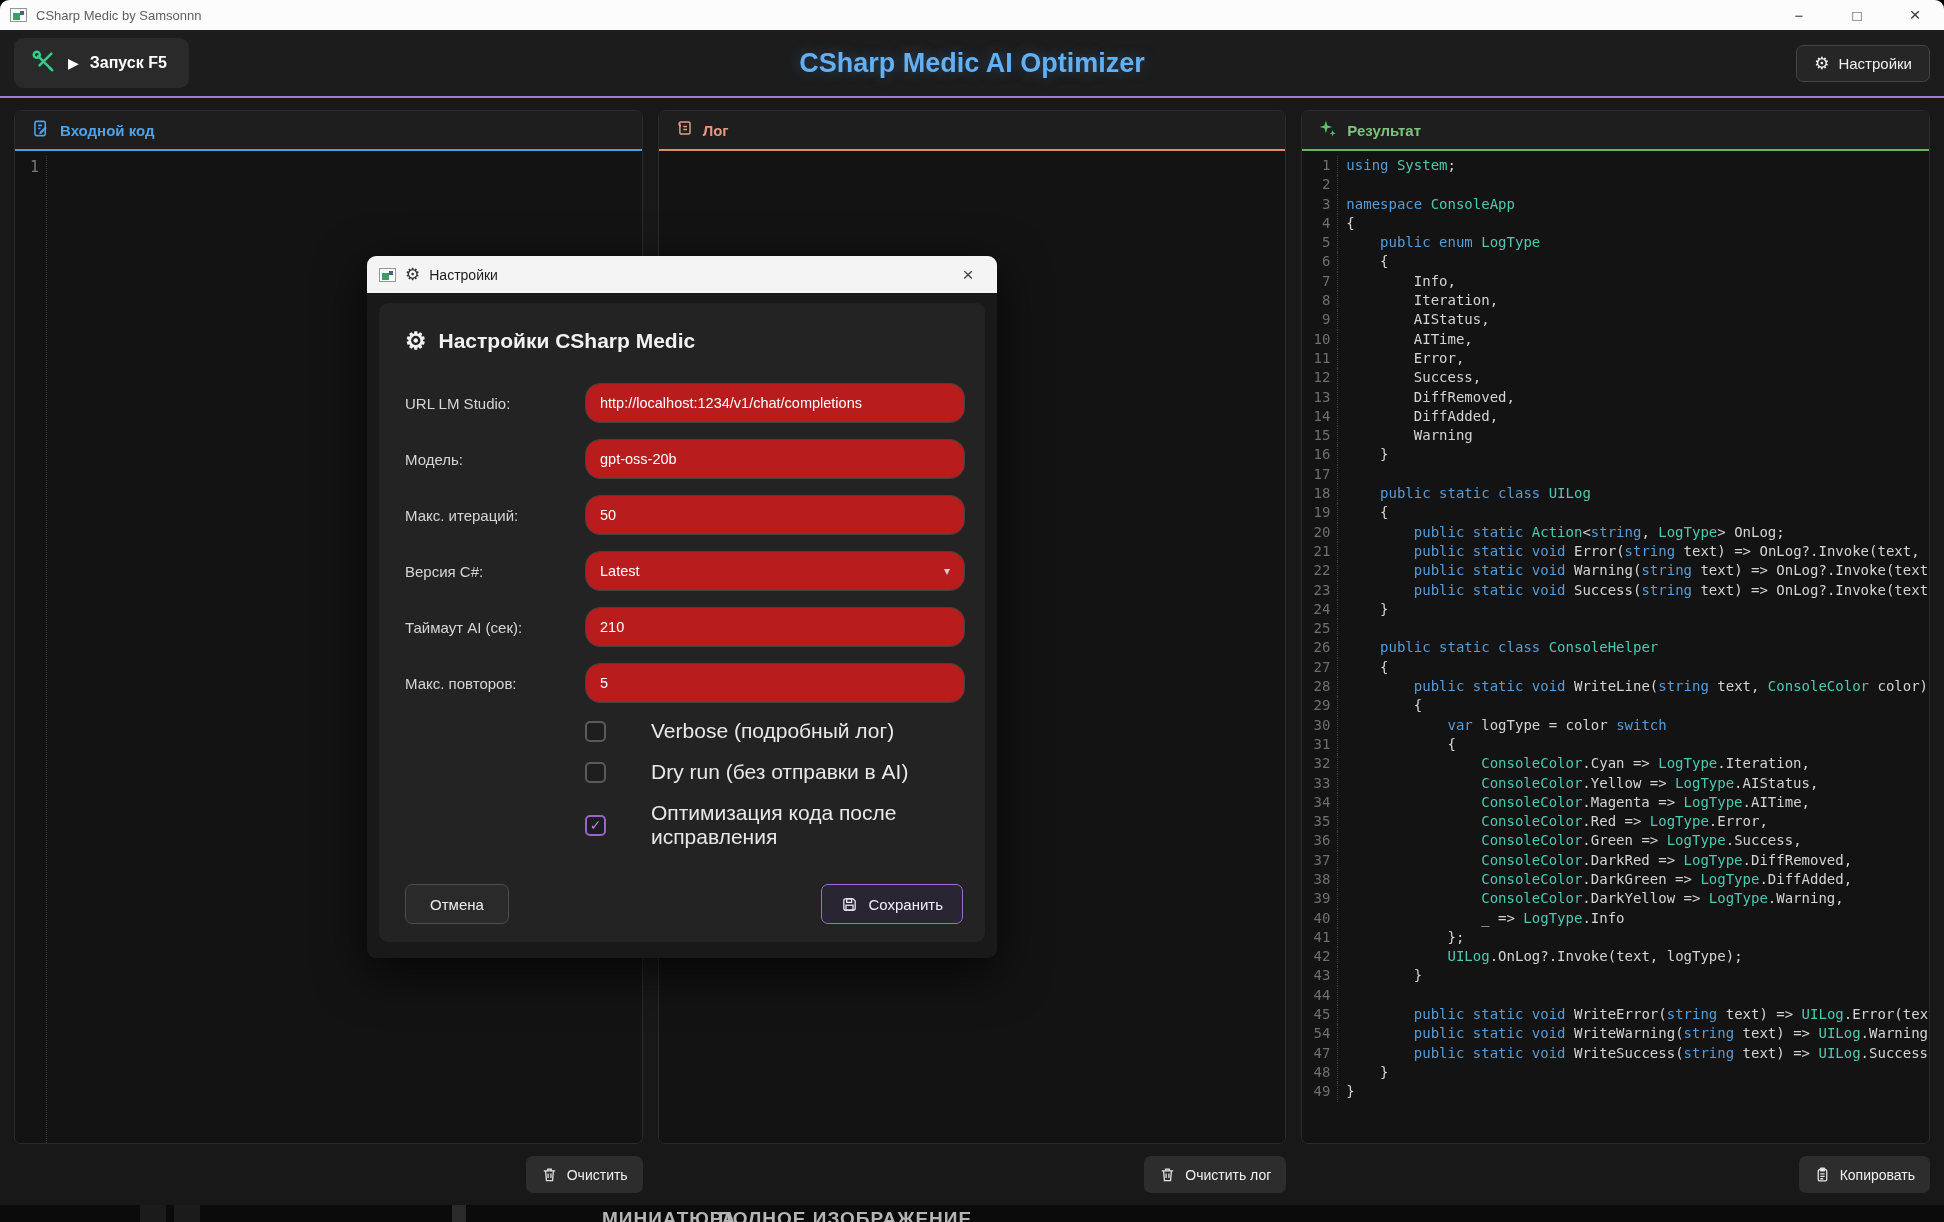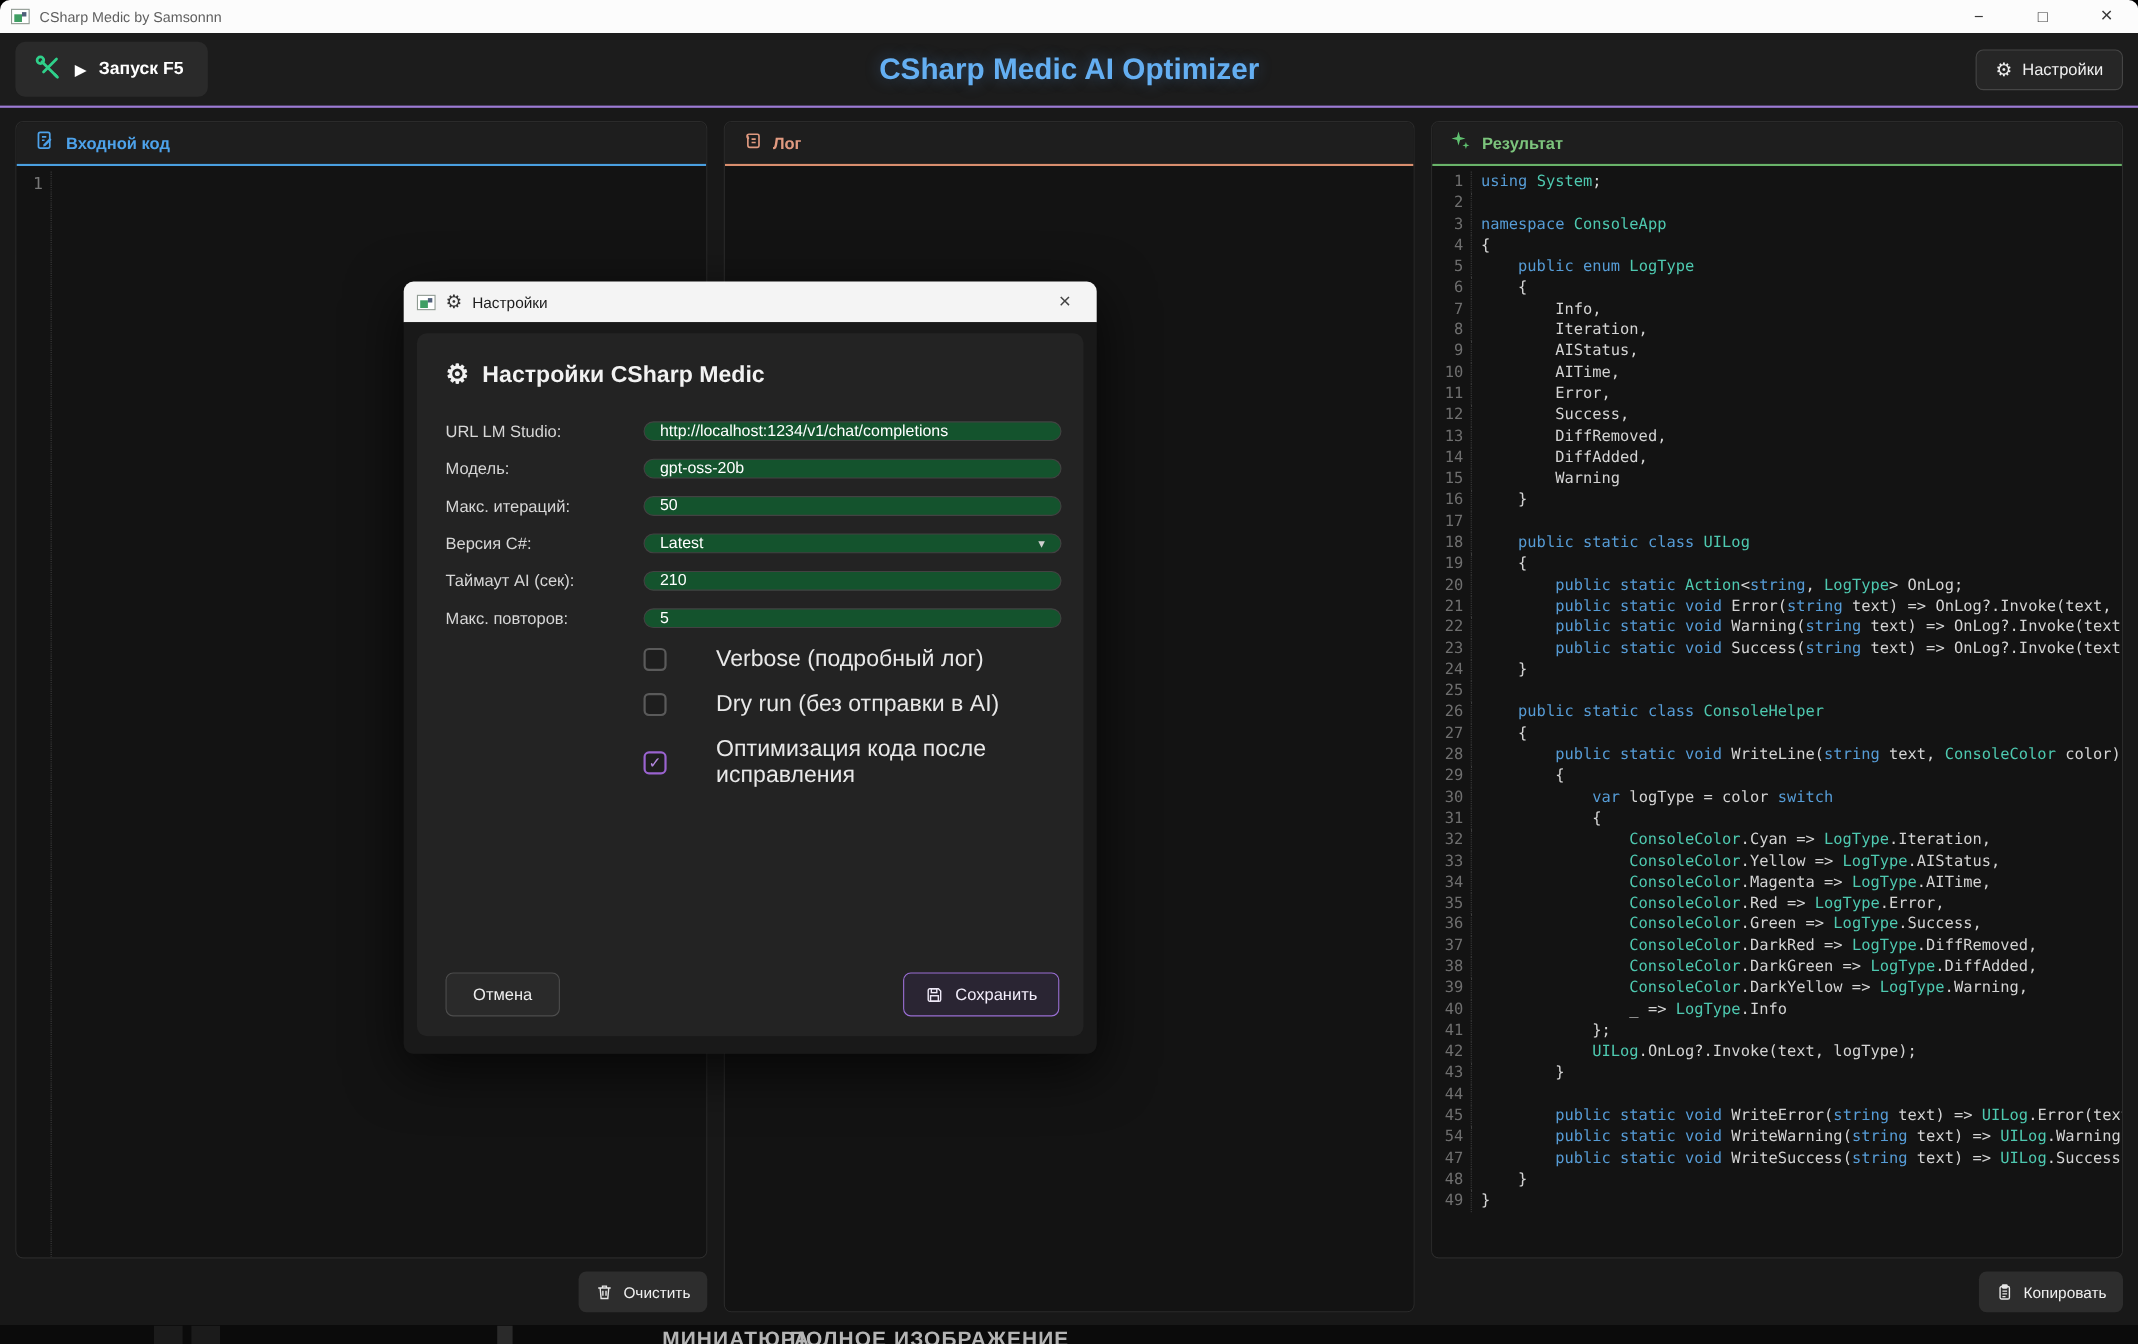--- a/index.html
+++ b/index.html
@@ -82,21 +82,21 @@
   .dialog-close { margin-left:auto; color:#444; font-size:19px; width:34px; text-align:center; cursor:pointer; }
   .dialog-body { height:665px; background:#191919; border-radius:0 0 9px 9px; padding:10px 12px 16px; }
   .dialog-card { height:100%; background:#232323; border-radius:9px;
                  padding:26px 14px 18px 26px; display:flex; flex-direction:column; }
   .dialog-heading { display:flex; align-items:center; gap:12px; color:#f2f2f2;
                     font-size:21px; font-weight:bold; margin-bottom:30px; }
   .dialog-heading .gear-glyph { font-size:24px; }
 
   .f-row { display:flex; align-items:center; margin-bottom:16px; }
   .f-label { width:180px; flex:0 0 auto; color:#d6d6d6; font-size:15px; }
-  .f-input { flex:1; height:18px; margin-right:6px; background:#14532d; border:1px solid #424242;
+  .f-input { flex:1; height:40px; margin-right:6px; background:#b91c1c; border:1px solid #424242;
              border-radius:15px; display:flex; align-items:center; padding:0 14px;
              color:#fff; font-size:14.5px; }
   .sel-arrow { margin-left:auto; color:#cfcfcf; font-size:12px; }
 
   .c-row { display:flex; align-items:center; gap:12px; margin-left:180px; margin-bottom:17px; }
   .cbox { width:21px; height:21px; flex:0 0 auto; border:2px solid #5a5a5a; border-radius:5px;
           background:#1e1e1e; display:flex; align-items:center; justify-content:center;
           color:transparent; font-size:14px; cursor:pointer; }
   .cbox.checked { border-color:#9a63cf; color:#b488e0; }
   .c-label { color:#e8e8e8; font-size:21px;margin-left:33px; }
@@ -189,20 +189,30 @@
             <svg width="18" height="18" viewBox="0 0 24 24" fill="none" stroke="#e09a80" stroke-width="2">
               <path d="M8 4 h10 a2 2 0 0 1 2 2 v12 a2 2 0 0 1 -2 2 h-9 a2.5 2.5 0 0 1 -2.5 -2.5 V6"></path>
               <path d="M8 4 a2.5 2.5 0 0 0 -2.5 2.5 a2.5 2.5 0 0 0 2.5 2.5"></path>
               <path d="M11 10 h5 M11 14 h5"></path>
             </svg>
           </span>
           <span class="card-title">Лог</span>
         </div>
         <div class="card-body"></div>
       </div>
+      <div class="actions">
+        <button class="action-btn">
+          <svg width="17" height="17" viewBox="0 0 24 24" fill="none" stroke="#e6e6e6" stroke-width="1.8">
+            <path d="M4 7 h16 M9.5 7 V4.5 h5 V7"></path>
+            <path d="M6.5 7 l1.2 13.5 h8.6 L17.5 7"></path>
+            <path d="M10 10.5 v6.5 M14 10.5 v6.5"></path>
+          </svg>
+          <span>Очистить лог</span>
+        </button>
+      </div>
     </section>
 
     <section class="panel panel-result">
       <div class="card">
         <div class="card-header">
           <span>
             <svg width="19" height="19" viewBox="0 0 24 24" fill="#5fc06f" stroke="none">
               <path d="M10 2 l1.8 6.2 L18 10 l-6.2 1.8 L10 18 l-1.8-6.2 L2 10 l6.2-1.8 Z"></path>
               <path d="M18.5 14 l1 3 3 1 -3 1 -1 3 -1-3 -3-1 3-1 Z"></path>
             </svg>

